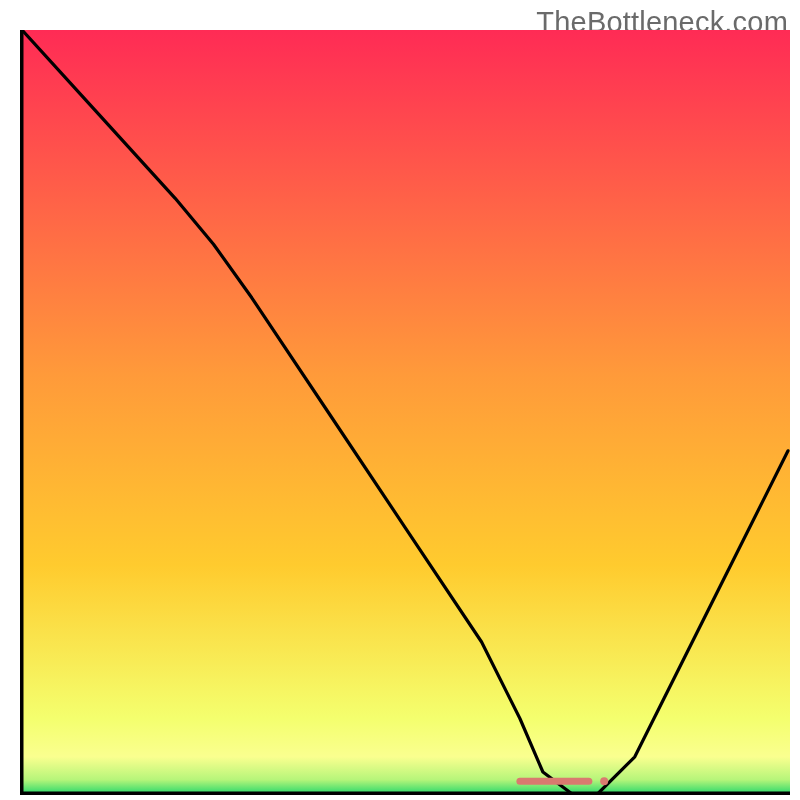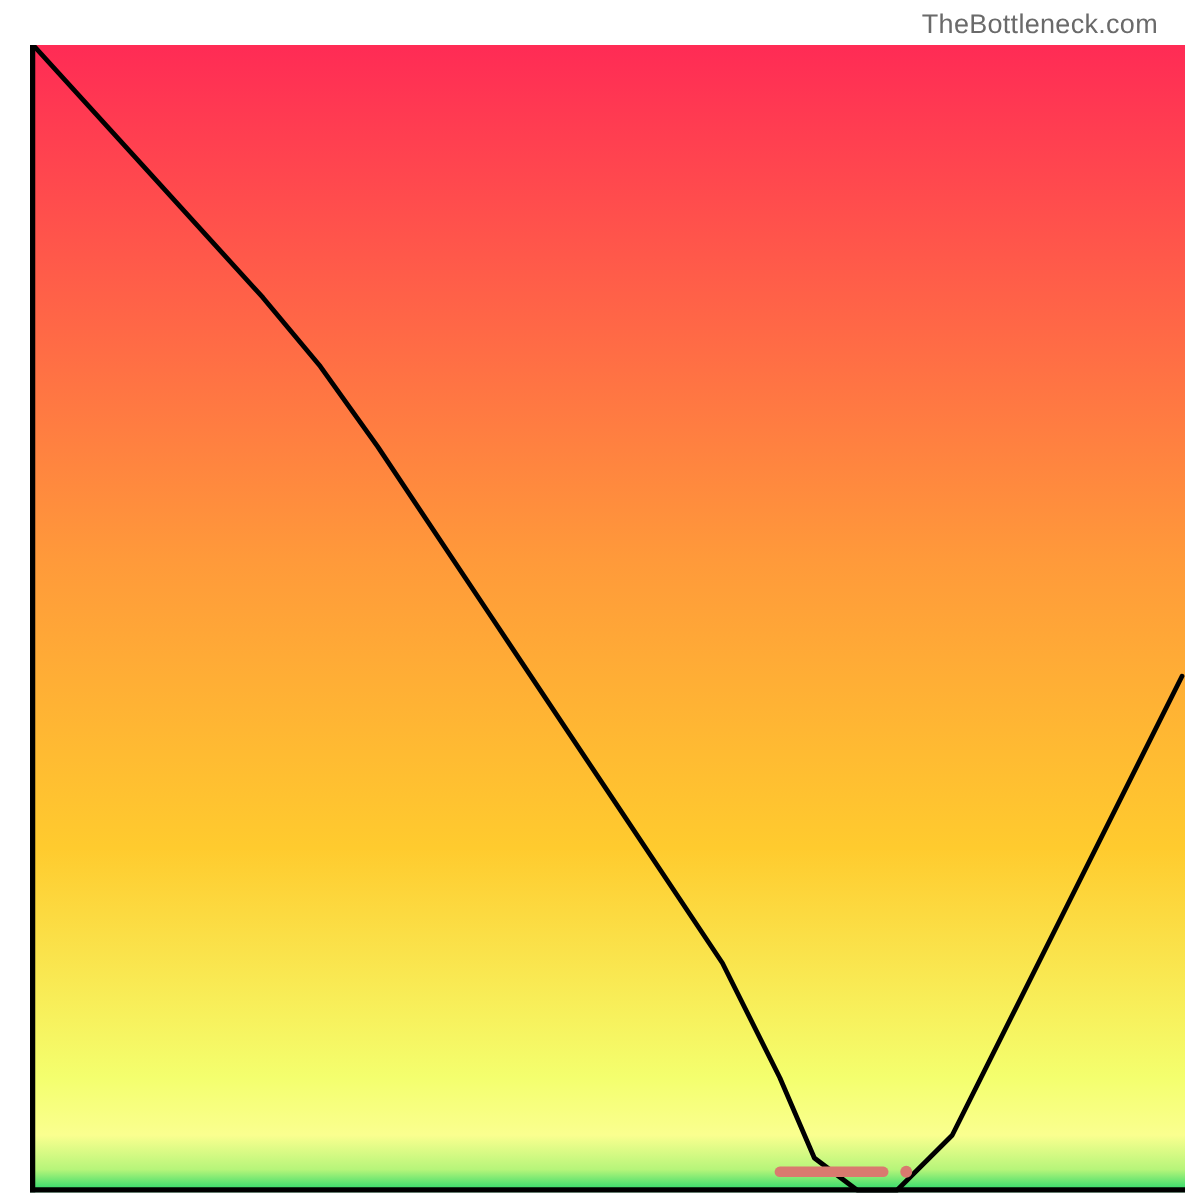--- a/index.html
+++ b/index.html
@@ -12,23 +12,23 @@
     overflow: hidden;
   }
   .container {
     position: relative;
     width: 800px;
     height: 800px;
   }
   .watermark {
     position: absolute;
     top: 6px;
-    right: 28px;
+    right: 12px;
     color: #6a6a6a;
-    font-size: 18px;
+    font-size: 29px;
     font-weight: 500;
     letter-spacing: 0.2px;
   }
   .plot-wrap {
     position: absolute;
     left: 20px;
     top: 30px;
     width: 770px;
     height: 765px;
   }

